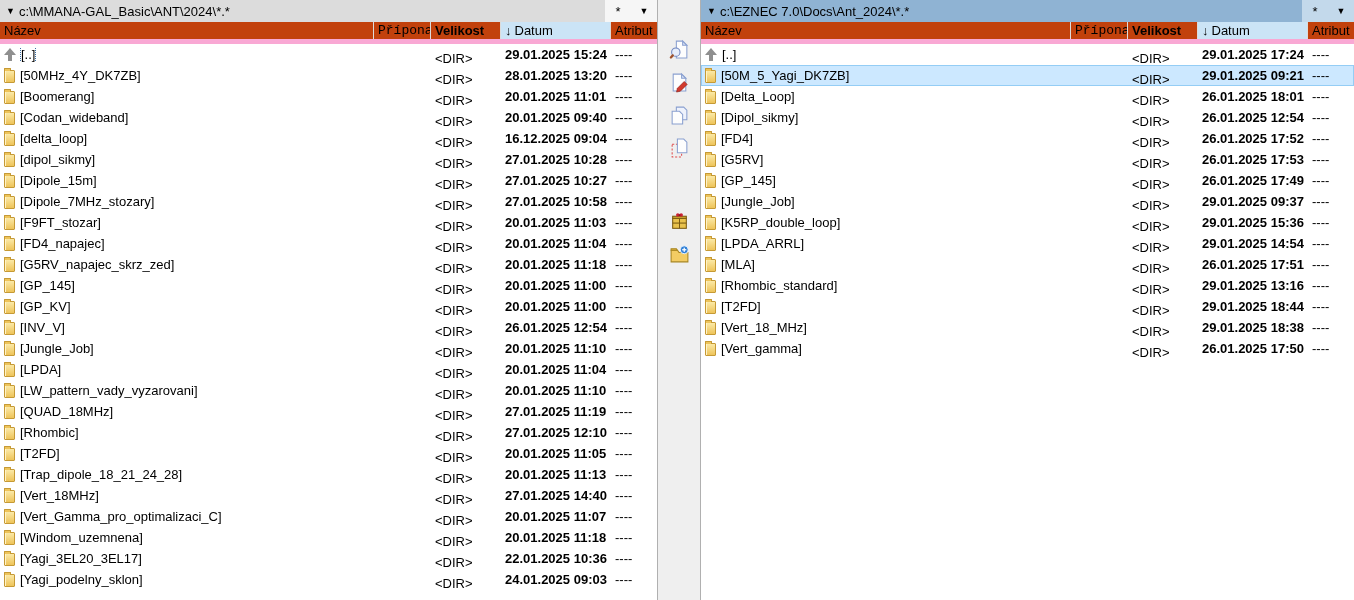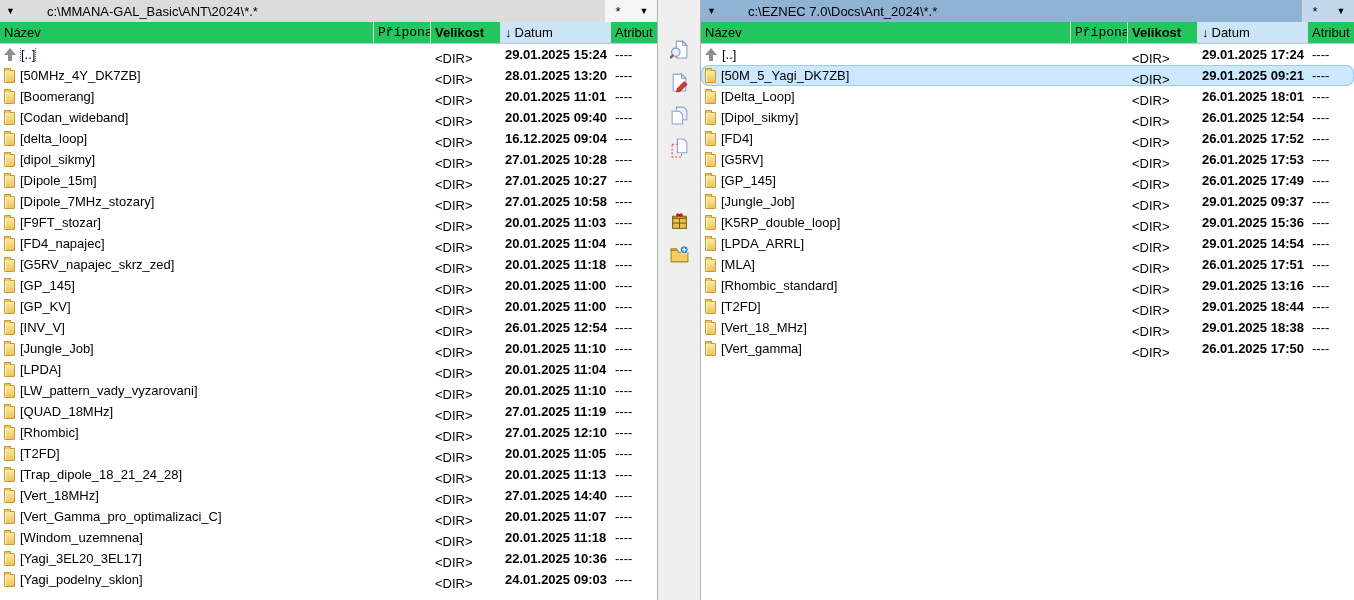--- a/index.html
+++ b/index.html
@@ -10,42 +10,42 @@
   .pane { display:flex; flex-direction:column; background:#fff; overflow:hidden; }
   .pane.left  { width:658px; border-right:1px solid #b0b0b0; }
   .pane.right { width:654px; border-left:1px solid #b0b0b0; }
 
   
   .pathbar { height:22px; display:flex; align-items:stretch; flex:0 0 22px; }
   .pane.left  .pathbar { background:#dcdcdc; }
   .pane.right .pathbar { background:#8fb3d3; }
   .path-main { flex:1; display:flex; align-items:center; overflow:hidden; }
   .path-caret { font-size:9px; margin:0 4px 0 6px; line-height:1; }
-  .path-text { white-space:nowrap; overflow:hidden;margin-left:28px; }
+  .path-text { white-space:nowrap; overflow:hidden; }
   .path-btns { width:52px; display:flex; flex:0 0 52px; }
   .pane.left  .path-btns { background:#f6f6f6; }
   .pane.right .path-btns { background:#c3d9eb; }
   .path-btn { flex:1; display:flex; align-items:center; justify-content:center; cursor:default; }
   .path-btn.star { font-size:13px; }
   .path-btn.drop { font-size:9px; }
 
   
-  .cols { height:22px; flex:0 0 22px; display:flex; background:#22c55e; border-bottom:1px solid #f9a8d4; }
+  .cols { height:22px; flex:0 0 22px; display:flex; background:#c2410c; border-bottom:5px solid #f9a8d4; }
   .col { display:flex; align-items:center; padding:0 4px; border-right:1px solid #dcdcdc; overflow:hidden; white-space:nowrap; }
   .col.name { flex:1; }
   .col.ext  { width:57px; flex:0 0 57px;font-family:Liberation Mono, monospace; }
   .col.size { width:70px; flex:0 0 70px;font-weight:bold; }
   .col.date { width:110px; flex:0 0 110px; background:#cbe4f6; gap:3px; }
   .col.attr { width:46px; flex:0 0 46px; border-right:none; }
   .sort-arrow { font-weight:bold; }
 
   
   .rows { flex:1; overflow:hidden; }
   .row { height:21px; display:flex; align-items:center; }
-  .row.selected { background:#cce8ff; box-shadow: inset 0 0 0 1px #94cdf5; border-radius: 8px; }
+  .row.selected { background:#cce8ff; box-shadow: inset 0 0 0 1px #94cdf5; }
   .cell { padding:0 4px; white-space:nowrap; overflow:hidden; }
   .cell.name { flex:1; display:flex; align-items:center; gap:5px; }
   .cell.ext  { width:57px; flex:0 0 57px; }
   .cell.size { width:70px; flex:0 0 70px;margin-top:8px; }
   .cell.date { width:110px; flex:0 0 110px;font-weight:bold; }
   .cell.attr { width:46px; flex:0 0 46px; }
   .fname.focused { outline:1px dotted #3a6ea5; }
 
   
   .folder-icon { display:inline-block; width:11px; height:13px; position:relative; flex:0 0 11px;

